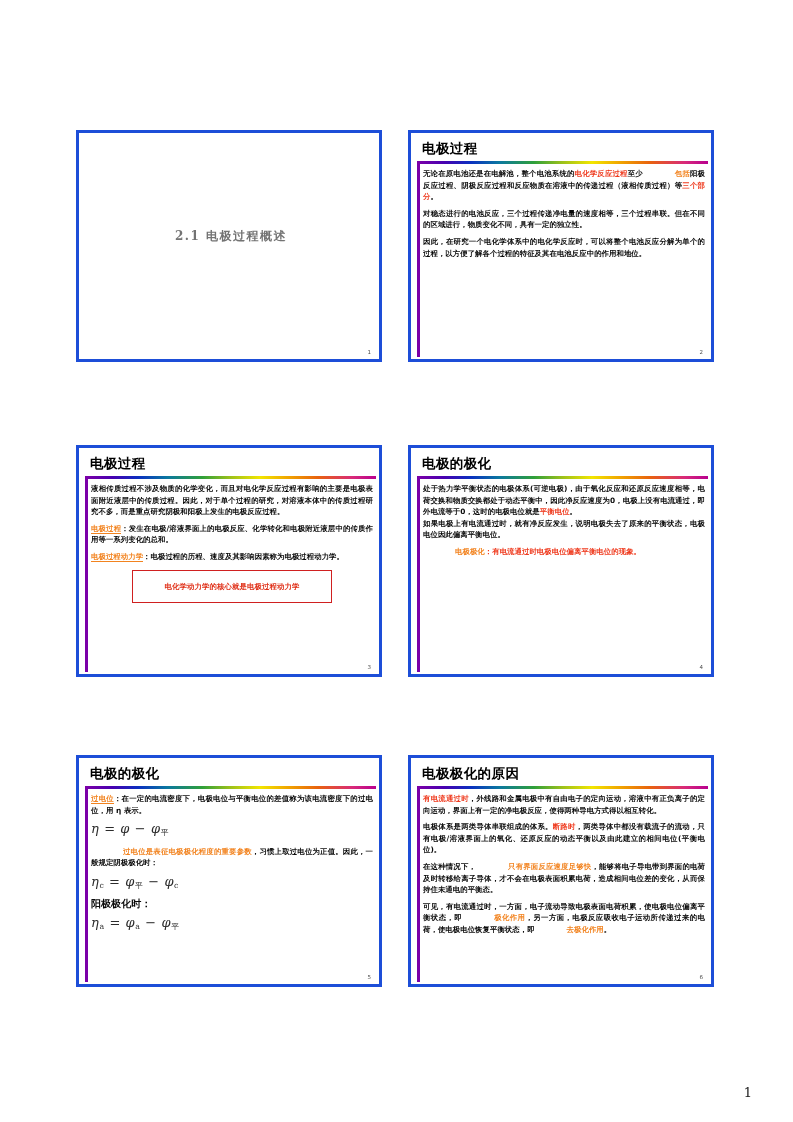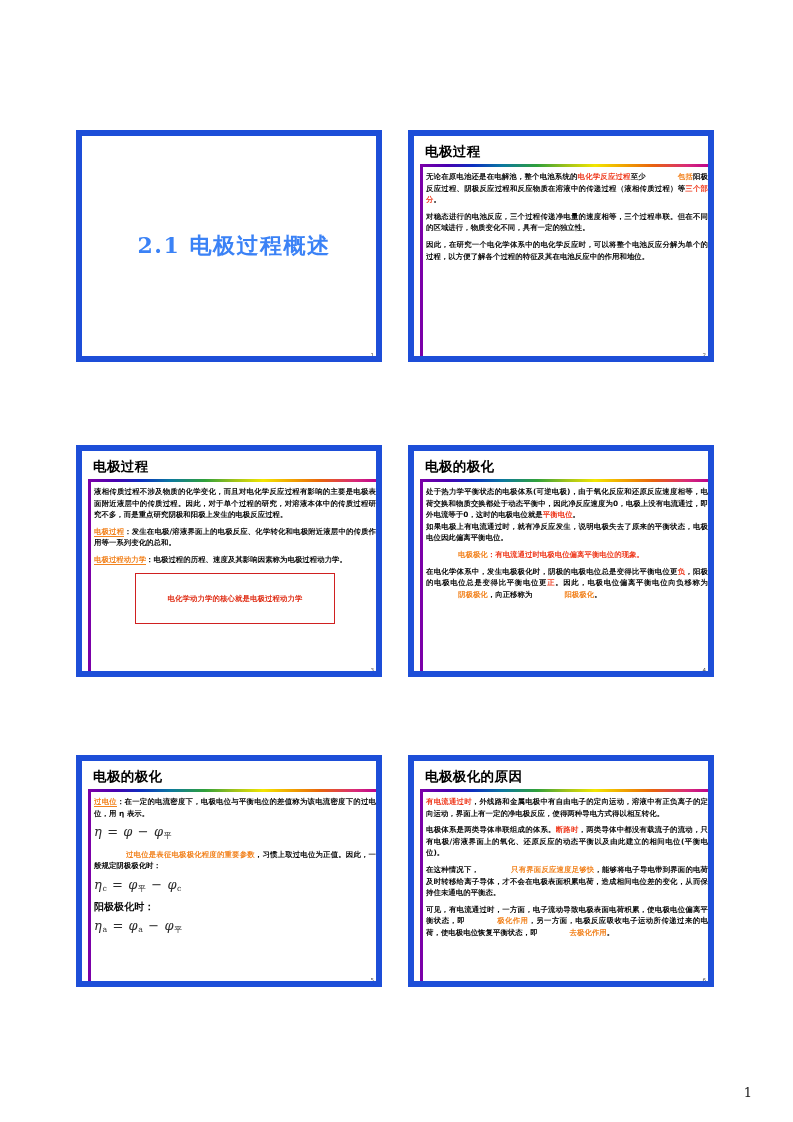--- a/index.html
+++ b/index.html
@@ -30,21 +30,21 @@
     top: 130px;
     width: 642px;
     height: 860px;
   }
 
   .slide {
     position: absolute;
     width: 306px;
     height: 232px;
     background: #ffffff;
-    border: 6px solid #1d4ed8;
+    border: 3px solid #1d4ed8;
     box-sizing: border-box;
     overflow: hidden;
   }
   .col-l { left: 0; }
   .col-r { left: 332px; }
   .row-1 { top: 0; }
   .row-2 { top: 315px; }
   .row-3 { top: 625px; }
 
   
@@ -125,32 +125,32 @@
   .hl-orange-u { color: #f2831f; border-bottom: 0.8px solid #f2831f; }
 
   
   .title-slide-text {
     position: absolute;
     left: 0;
     top: 92px;
     width: 100%;
     text-align: center;
     font-family: "DejaVu Serif", "Liberation Serif", serif;
-    font-size: 22px;
-    font-weight: bold;
-    color: #3b82f6;
+    font-size: 12px;
+    font-weight: bold;
+    color: #737373;
     letter-spacing: 1.5px;
   }
 
   
   .red-box {
     display: block;
     margin: 7px auto 0 auto;
     width: 200px;
-    padding: 19px 4px;
+    padding: 10px 4px;
     border: 0.9px solid #d02020;
     color: #e03018;
     font-size: 7.4px;
     font-weight: bold;
     text-align: center;
     box-sizing: border-box;
     letter-spacing: 0.1px;
   }
 
   
@@ -231,21 +231,20 @@
 
     <div class="slide col-r row-2">
       <div class="slide-inner">
         <div class="slide-title">电极的极化</div>
         <div class="rainbow-rule"></div>
         <div class="left-bar"></div>
         <div class="slide-body">
           <p class="tight"><span>处于热力学平衡状态的电极体系(可逆电极)，由于氧化反应和还原反应速度相等，电荷交换和物质交换都处于动态平衡中，因此净反应速度为0，电极上没有电流通过，即外电流等于0，这时的电极电位就是</span><span class="hl-red">平衡电位</span><span>。</span></p>
           <p>如果电极上有电流通过时，就有净反应发生，说明电极失去了原来的平衡状态，电极电位因此偏离平衡电位。</p>
           <p><span class="hl-orange">电极极化</span><span class="hl-red">：有电流通过时电极电位偏离平衡电位的现象。</span></p>
-          <p><span>在电化学体系中，发生电极极化时，阴极的电极电位总是变得比平衡电位更</span><span class="hl-red">负</span><span>，阳极的电极电位总是变得比平衡电位更</span><span class="hl-red">正</span><span>。因此，电极电位偏离平衡电位向负移称为</span><span class="hl-orange">阴极极化</span><span>，向正移称为</span><span class="hl-orange">阳极极化</span><span>。</span></p>
         </div>
         <div class="slide-num">4</div>
       </div>
     </div>
 
     <div class="slide col-l row-3">
       <div class="slide-inner">
         <div class="slide-title">电极的极化</div>
         <div class="rainbow-rule"></div>
         <div class="left-bar"></div>

